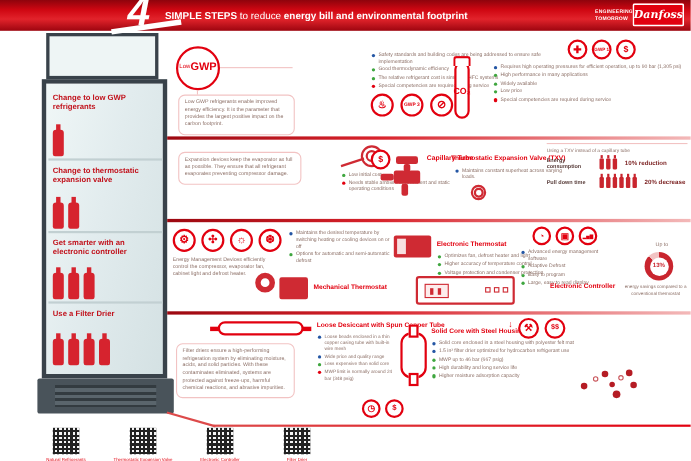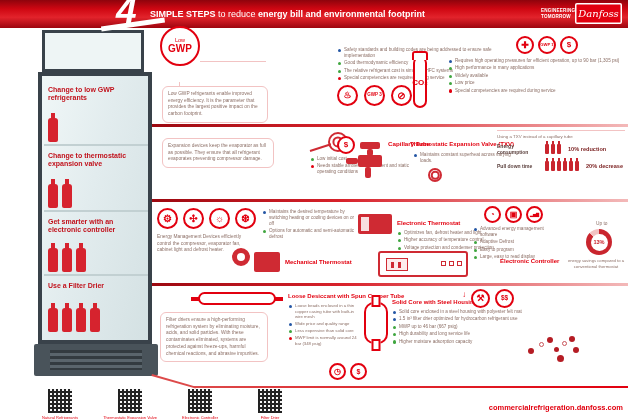--- a/index.html
+++ b/index.html
@@ -24,21 +24,21 @@
     position:absolute; left:101px; top:22px; width:64px; height:5px; background:#fff;
     transform:rotate(-8deg); z-index:2;
   }
   .head-title { position:absolute; left:150px; top:9px; font-size:9px; color:#fff; white-space:nowrap; }
   .head-title b { font-weight:bold; }
   .tagline { position:absolute; left:541px; top:8px; font-size:4.6px; font-weight:bold; color:#fff; line-height:1.3; letter-spacing:.2px; }
   .logo {
     position:absolute; left:575px; top:3px; width:47px; height:21px; background:#e2000f;
     border-radius:2px; box-shadow:inset 0 0 0 1.5px #fff, inset 0 0 0 3px #e2000f;
     display:flex; align-items:center; justify-content:center;
-    color:#fff; font-family:"DejaVu Serif", serif; font-style:italic; font-weight:normal; font-size:10px;
+    color:#fff; font-family:"DejaVu Serif", serif; font-style:italic; font-weight:bold; font-size:10px;
   }
 
   
   #fridge { position:absolute; left:34px; top:30px; width:124px; height:346px; }
   .f-top { position:absolute; left:8px; top:0; width:102px; height:42px; border:3px solid #39424a; background:#eef5f5; }
   .f-door {
     position:absolute; left:4px; top:42px; width:114px; height:272px; border:4px solid #39424a;
     background:linear-gradient(105deg,#f0f7f7 0%,#e2ecee 45%,#d4e1e3 100%);
   }
   .shelf-label { position:absolute; left:14px; width:92px; color:#c1121c; font-weight:bold; font-size:7px; line-height:1.15; }
@@ -191,21 +191,21 @@
 
     <div class="f-base">
         <div class="f-vents"></div>
       </div>
   </div>
 
   <div class="divider" style="top:124px"></div>
   <div class="divider" style="top:199px"></div>
   <div class="divider" style="top:283px"></div>
 
-  <div class="circle-icon" style="left:160px;top:26px;width:40px;height:40px;border-width:2.5px;flex-direction:column">
+  <div class="circle-icon" style="left:160px;top:42px;width:40px;height:40px;border-width:2.5px;flex-direction:row">
     <span style="font-size:5.5px;font-weight:normal">Low</span>
     <span style="font-size:10px">GWP</span>
   </div>
   <div class="conn" style="left:200px;top:61px;width:66px;height:1px"></div>
   <div class="conn" style="left:179px;top:82px;width:1px;height:4px"></div>
 
   <div class="intro-box" style="left:162px;top:86px;width:106px">Low GWP refrigerants enable improved energy efficiency. It is the parameter that provides the largest positive impact on the carbon footprint.</div>
 
   <ul class="blist" style="left:337px;top:47px;width:178px">
     <li class="bi info">Safety standards and building codes are being addressed to ensure safe implementation</li>
@@ -383,15 +383,14 @@
 
   <div class="qr" style="left:48px;top:389px"></div>
   <div class="qr" style="left:118px;top:389px"></div>
   <div class="qr" style="left:188px;top:389px"></div>
   <div class="qr" style="left:258px;top:389px"></div>
   <div class="qr-label" style="left:28px;top:415px">Natural Refrigerants</div>
   <div class="qr-label" style="left:98px;top:415px">Thermostatic Expansion Valve</div>
   <div class="qr-label" style="left:168px;top:415px">Electronic Controller</div>
   <div class="qr-label" style="left:238px;top:415px">Filter Drier</div>
 
-  <div class="footer-url" style="left:443px;top:403px;width:180px;text-align:right">commercialrefrigeration.danfoss.com</div>
 
 </div>
 
 </body></html>

